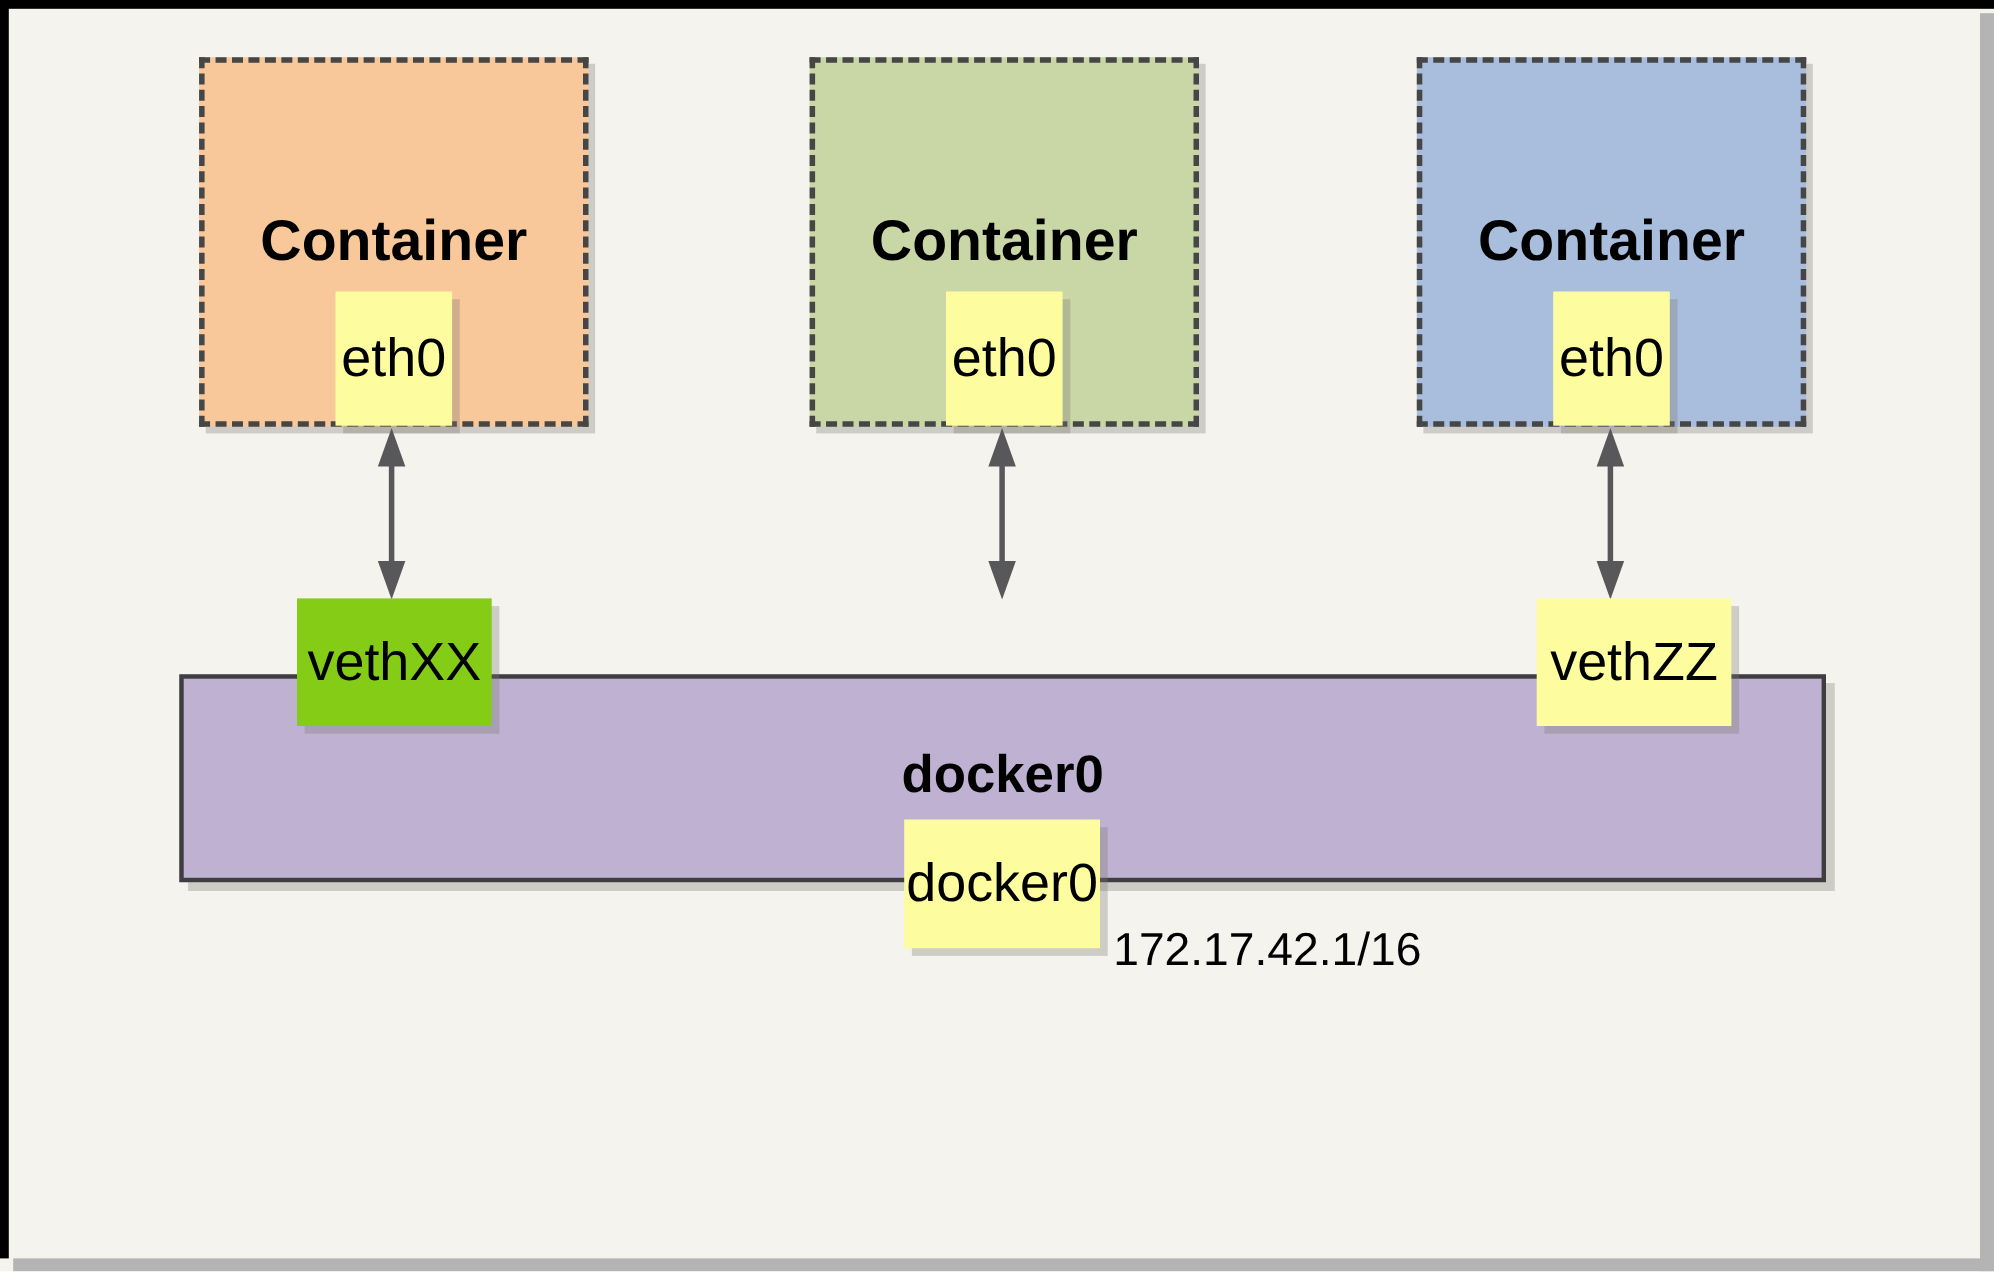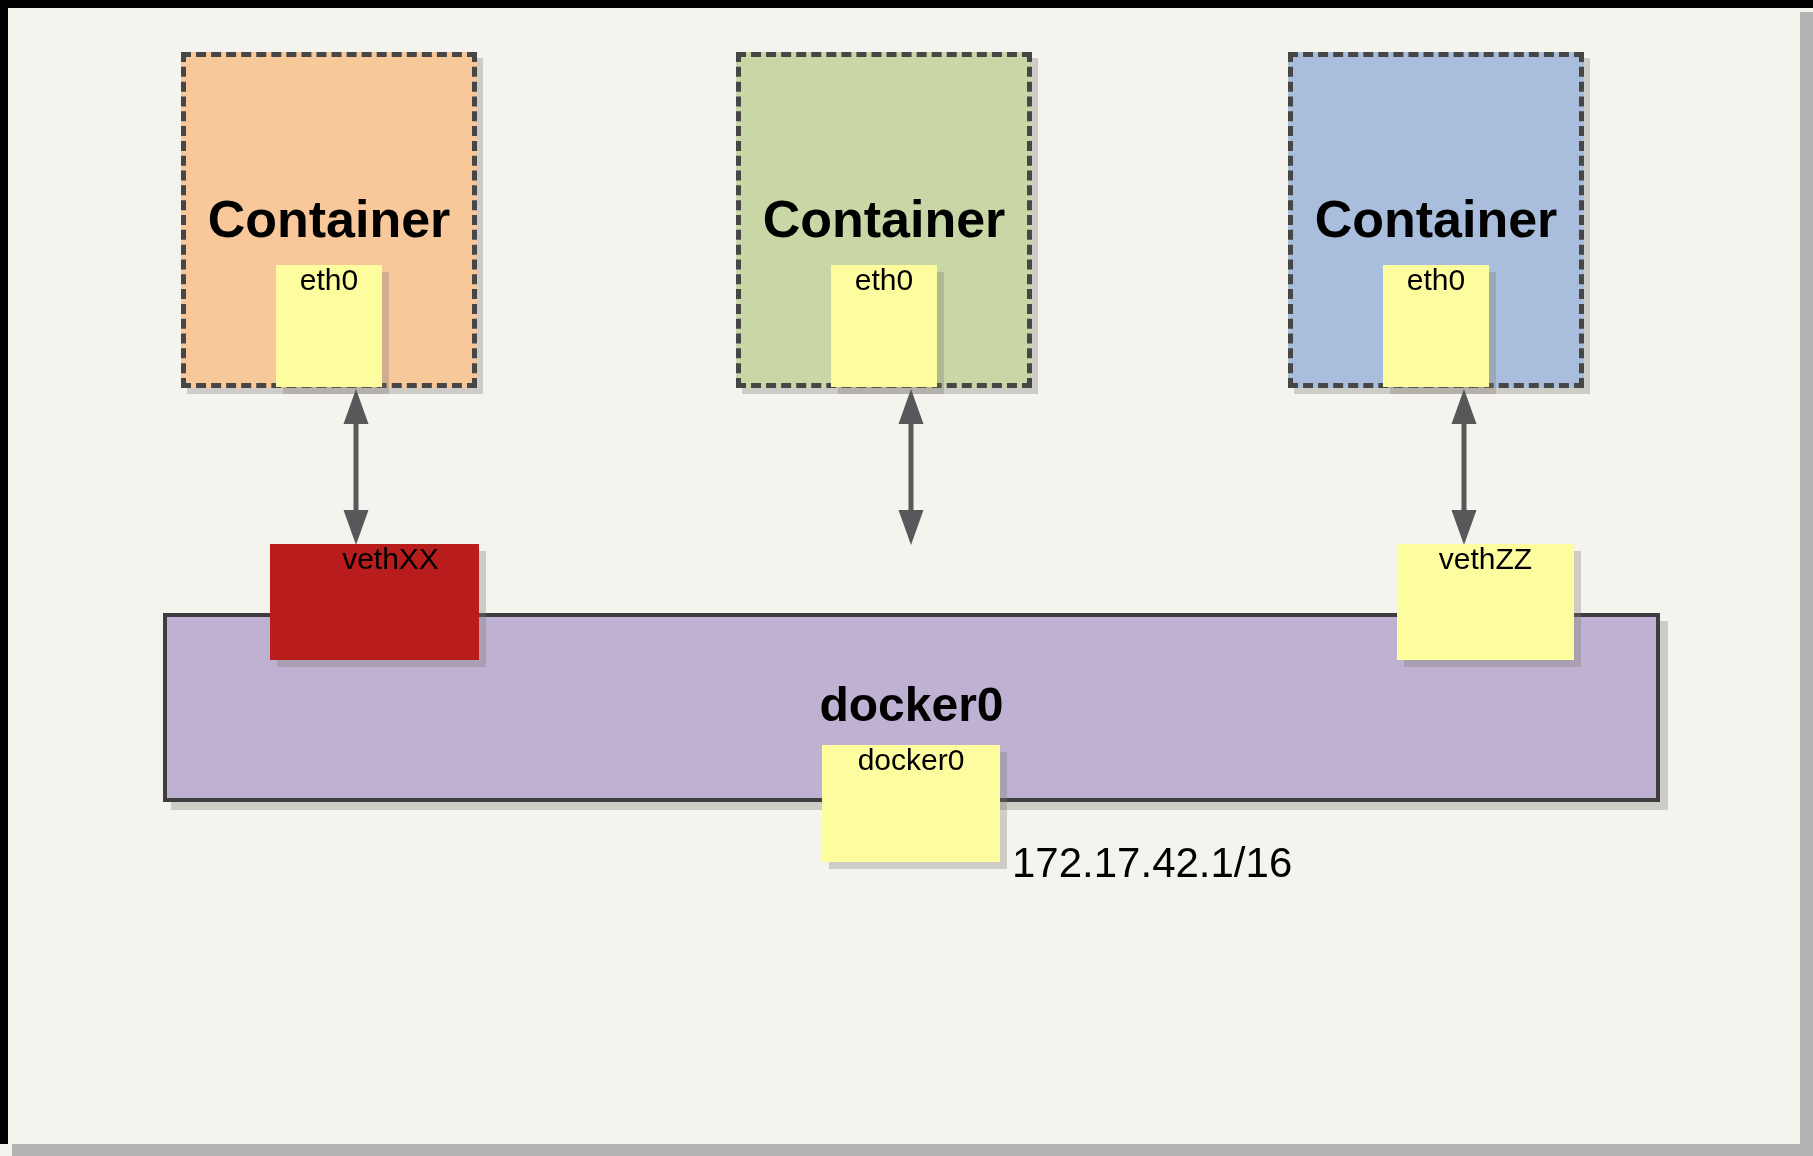--- a/index.html
+++ b/index.html
@@ -14,44 +14,44 @@
   
   .frame-top    { position: absolute; left: 0; top: 0; width: 1813px; height: 8px;  z-index: 10; }
   .frame-left   { position: absolute; left: 0; top: 0; width: 8px; height: 1144px; z-index: 10; }
   .shadow-right { position: absolute; left: 1800px; top: 12px; width: 13px; height: 1144px; z-index: 9; }
   .shadow-bottom{ position: absolute; left: 12px; top: 1144px; width: 1801px; height: 12px; z-index: 9; }
 
   
   .cbox {
     position: absolute;
     top: 52px;
-    width: 296px;
+    width: 354px;
     height: 336px;
     box-sizing: border-box;
     border: 5px dashed #464646;
     box-shadow: 6px 6px 0 rgba(125,122,115,0.32);
   }
   .c0 { left: 181px; }
   .c1 { left: 736px; }
   .c2 { left: 1288px; }
   .ctitle {
     position: absolute;
     left: 0; right: 0;
     top: 136px;
     text-align: center;
     font-size: 52px;
     font-weight: bold;
     line-height: 1;
   }
   
   .ynode {
     display: flex;
-    align-items: flex-start;
+    align-items: center;
     justify-content: center;
-    font-size: 30px;
+    font-size: 49px;
     line-height: 1;
     box-shadow: 7px 7px 0 rgba(125,122,115,0.32);
   }
   .ebox {
     position: absolute;
     left: 50%;
     bottom: -4px;
     transform: translateX(-50%);
     width: 106px;
     height: 122px;
@@ -143,21 +143,21 @@
     <line x1="14" y1="32" x2="14" y2="126" stroke="currentColor" stroke-width="5"></line>
     <polygon points="14,1 26.5,36 1.5,36" fill="currentColor"></polygon>
     <polygon points="14,157 26.5,122 1.5,122" fill="currentColor"></polygon>
   </svg>
   <svg class="arrow a2" viewBox="0 0 28 158" style="color: rgb(88, 88, 90);">
     <line x1="14" y1="32" x2="14" y2="126" stroke="currentColor" stroke-width="5"></line>
     <polygon points="14,1 26.5,36 1.5,36" fill="currentColor"></polygon>
     <polygon points="14,157 26.5,122 1.5,122" fill="currentColor"></polygon>
   </svg>
 
-  <div class="ynode vbox v0" style="background-color: #b91c1c; padding-left: 32px;">
+  <div class="ynode vbox v0" style="background-color: #84cc16;">
     <span>vethXX</span>
   </div>
   <div class="ynode vbox v2" style="background-color: rgb(253, 253, 159);">
     <span>vethZZ</span>
   </div>
 
   <div class="bridge" style="background-color: rgb(191, 177, 209);"></div>
   <div class="bridge-title">docker0</div>
   <div class="ynode bifbox" style="background-color: rgb(253, 253, 159);">
     <span>docker0</span>

